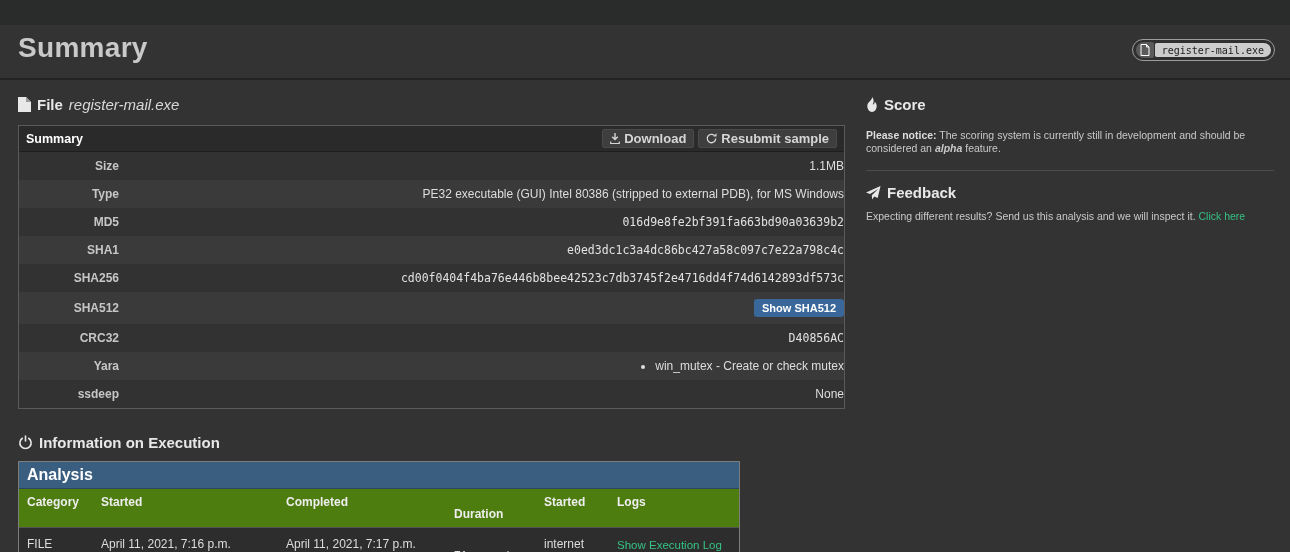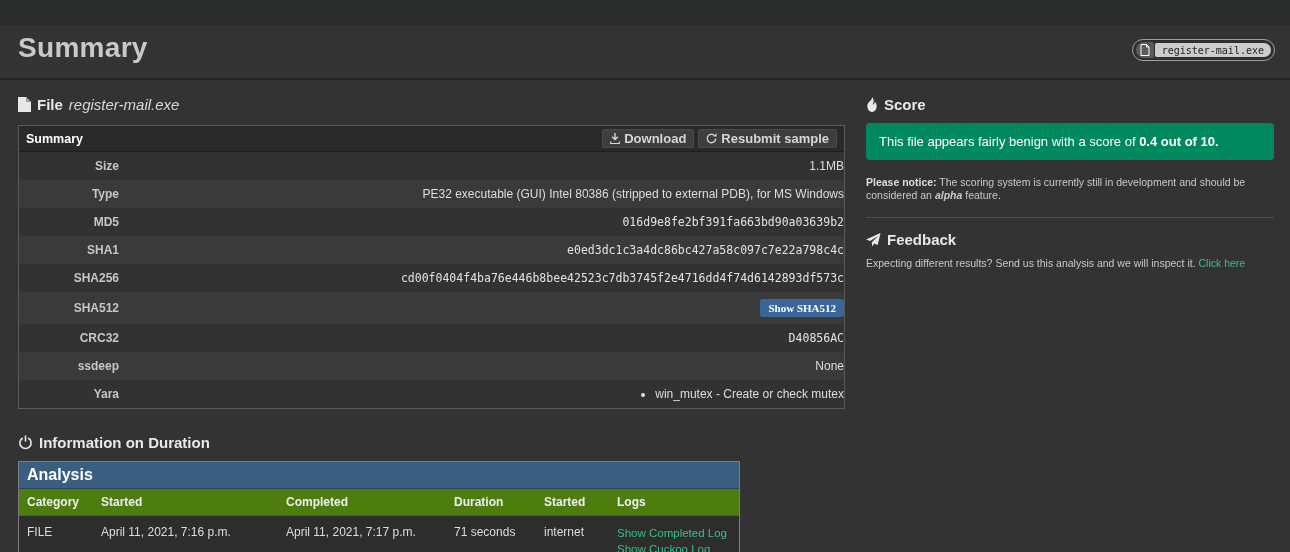--- a/index.html
+++ b/index.html
@@ -64,41 +64,41 @@
   .srow:nth-child(even) { background:#323232; }
   .srow-label {
     width:100px; flex:0 0 100px; text-align:right;
     font-weight:bold; color:#c6c6c6; padding:7px 0;
   }
   .srow-value { padding:7px 0 7px 16px; color:#dedede; line-height:13px; }
   .mono { font-family:"DejaVu Sans Mono", monospace; font-size:11.5px; color:#e2e2e2; }
   .show-btn {
     background:#39679a; color:#ffffff; border:none; border-radius:3px;
     font-size:11px; font-weight:bold; padding:3px 8px; cursor:pointer;
-    font-family:Liberation Serif, serif;
+    font-family:Liberation Sans, sans-serif;
   }
   .yara-list { list-style:disc; margin:0; padding-left:30px; }
   .yara-list li { padding:0; }
 
   
   .exec-heading { margin-top:25px; }
   .analysis-table { margin-top:10px; width:722px; border:1px solid #7d7d7d; }
   .table-caption {
     background:#3a5e80; color:#ffffff; font-weight:bold; font-size:16px;
     padding:4px 8px; border-bottom:1px solid #2b4660;
   }
   .thead-row {
     display:flex; background:#4d7c0f; border-bottom:1px solid #555555;
     font-size:12px; font-weight:bold; color:#eeeeee; padding:6px 0;
   }
   .tbody-row { display:flex; background:#2d2d2d; font-size:12px; color:#dddddd; padding:9px 0 7px; }
   .col-cat { width:82px; flex:0 0 82px; padding-left:8px; }
   .col-start { width:185px; flex:0 0 185px; }
   .col-comp { width:168px; flex:0 0 168px; }
-  .col-dur { width:90px; flex:0 0 90px; }
+  .col-dur { width:90px; flex:0 0 90px;margin-top:12px; }
   .col-rout { width:73px; flex:0 0 73px; }
   .col-logs { flex:1; }
   .log-link { display:block; color:#35c284; font-size:11.5px; text-decoration:none; line-height:16px; cursor:pointer; }
 
   
   .score-box {
     margin-top:10px; background:#00885f; border-radius:4px;
     padding:11px 13px; font-size:13px; color:#ffffff; line-height:15px;
   }
   .score-box b { font-weight:bold; }
@@ -191,82 +191,79 @@
       <div class="srow-label">SHA512</div>
       <div class="srow-value">
         <button class="show-btn">Show SHA512</button>
       </div>
     </div>
     <div class="srow">
       <div class="srow-label">CRC32</div>
       <div class="srow-value mono">D40856AC</div>
     </div>
     <div class="srow">
-      <div class="srow-label">ssdeep</div>
-      <div class="srow-value">None</div>
-    </div>
-    <div class="srow">
       <div class="srow-label">Yara</div>
       <div class="srow-value">
         <ul class="yara-list">
             <li>win_mutex - Create or check mutex</li>
           </ul>
       </div>
     </div>
+    <div class="srow">
+      <div class="srow-label">ssdeep</div>
+      <div class="srow-value">None</div>
+    </div>
   </div>
 
   <div class="section-heading exec-heading">
     <span class="icon">
       <svg width="15" height="15" viewBox="0 0 16 16">
           <path d="M5.1 3.2a6 6 0 1 0 5.8 0" fill="none" stroke="#e8e8e8" stroke-width="1.7"></path>
           <path d="M8 0.5v6.5" stroke="#e8e8e8" stroke-width="1.7"></path>
         </svg>
     </span>
-    <span>Information on Duration</span>
+    <span>Information on Execution</span>
   </div>
 
   <div class="analysis-table">
     <div class="table-caption">Analysis</div>
     <div class="thead-row">
       <div class="col-cat">Category</div>
       <div class="col-start">Started</div>
       <div class="col-comp">Completed</div>
       <div class="col-dur">Duration</div>
       <div class="col-rout">Started</div>
       <div class="col-logs">Logs</div>
     </div>
     <div class="tbody-row">
       <div class="col-cat">FILE</div>
       <div class="col-start">April 11, 2021, 7:16 p.m.</div>
       <div class="col-comp">April 11, 2021, 7:17 p.m.</div>
       <div class="col-dur">71 seconds</div>
       <div class="col-rout">internet</div>
       <div class="col-logs">
-        <a class="log-link">Show Completed Log</a>
+        <a class="log-link">Show Execution Log</a>
         <a class="log-link">Show Cuckoo Log</a>
       </div>
     </div>
   </div>
 
 </div>
 
 <div class="right-col">
 
   <div class="section-heading">
     <span class="icon">
       <svg width="12" height="15" viewBox="0 0 12 16">
           <path d="M6 0C6.5 3.5 1 5.2 1 9.6 1 13 3.2 16 6 16s5-3 5-6.4c0-2-1-3.6-2.1-4.6.1 2-1.2 3-2.1 3C7.8 6 8.6 2.5 6 0z" fill="#e8e8e8"></path>
         </svg>
     </span>
     <span>Score</span>
   </div>
 
-  <div class="score-box">
-    <span>This file appears fairly benign with a score of </span><b>0.4 out of 10.</b>
-  </div>
 
   <div class="notice">
     <b>Please notice:</b><span> The scoring system is currently still in development and should be considered an </span><span class="alpha">alpha</span><span> feature.</span>
   </div>
 
   <hr class="rule">
 
   <div class="section-heading">
     <span class="icon">
       <svg width="15" height="14" viewBox="0 0 16 15">

